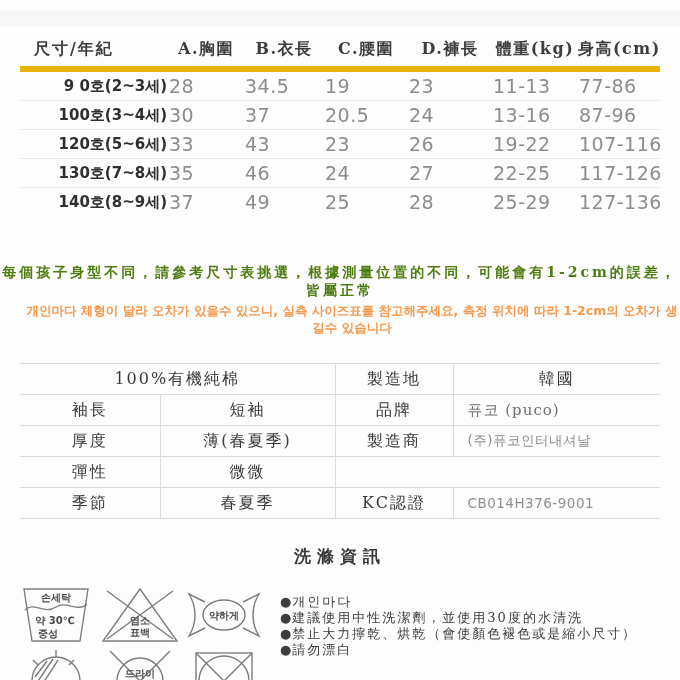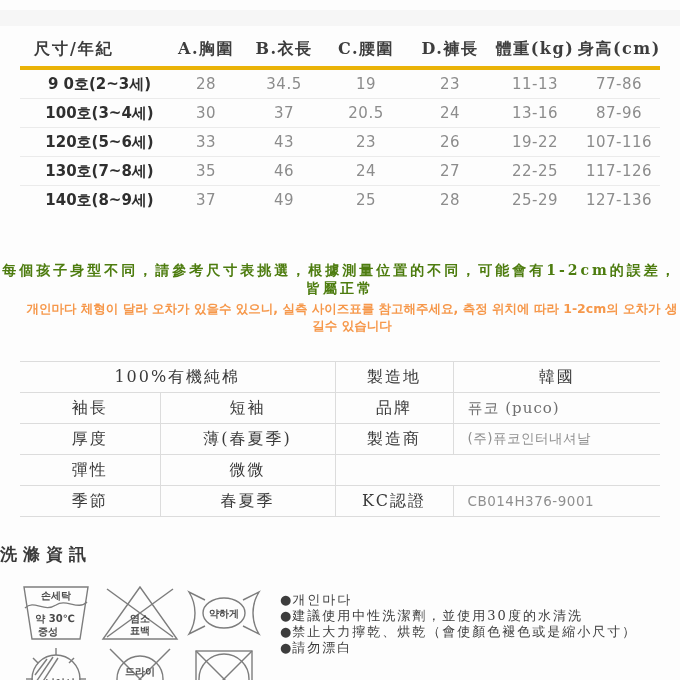--- a/index.html
+++ b/index.html
@@ -11,30 +11,30 @@
   }
   .top-band{height:16px;margin-top:10px;background:#f6f6f6;}
 
   
   table{border-collapse:collapse;}
   .size-table{width:640px;margin:8px 20px 0;table-layout:fixed;}
   .size-table th{
     font-family:"DejaVu Serif",serif;
     font-size:16px;font-weight:700;color:#3d3d3d;
     letter-spacing:1.5px;padding:5px 0 6px;text-align:center;
-    border-bottom:4px solid #eab308;white-space:nowrap;
+    border-bottom:6px solid #eab308;white-space:nowrap;
   }
   .size-table th.first{text-align:left;padding-left:14px;letter-spacing:2px;}
   .size-table td{
-    height:26px;text-align:center;font-size:15px;color:#8c8c8c;
+    height:26px;font-size:19px;color:#8c8c8c;
     letter-spacing:0.5px;white-space:nowrap;
   }
   .size-table tbody tr:not(:last-child) td{border-bottom:1px solid #ebebeb;}
   .size-table td.szlabel{
-    text-align:center;padding-left:12px;color:#2f2f2f;font-weight:700;
+    text-align:right;padding-left:12px;color:#2f2f2f;font-weight:700;
     font-size:15px;letter-spacing:0;
   }
 
   
   .notice{margin-top:48px;text-align:center;}
   .notice-zh{
     font-family:"DejaVu Serif",serif;font-size:14px;letter-spacing:3px;
     color:#4d7c0f;font-weight:700;
   }
   .notice-ko{
@@ -57,21 +57,21 @@
     font-family:"DejaVu Sans",sans-serif;font-size:13.5px;color:#8f8f8f;
     letter-spacing:0.5px;text-align:left;padding-left:14px;
   }
   .info-table td.brandval{
     font-size:15px;color:#6f6f6f;letter-spacing:1px;
     text-align:left;padding-left:14px;
   }
 
   
   .wash-title{
-    margin-top:26px;
+    margin-top:26px;text-align:center;
     font-family:"DejaVu Serif",serif;font-size:17px;font-weight:700;
     letter-spacing:6px;color:#3a3a3a;
   }
   .wash-content{display:flex;margin:18px 10px 0 14px;}
   .icon-grid{
     width:252px;flex:0 0 252px;display:grid;
     grid-template-columns:84px 84px 84px;grid-template-rows:58px 66px;
     gap:4px 0;align-items:center;justify-items:center;
   }
   .icon-grid svg{display:block;}

